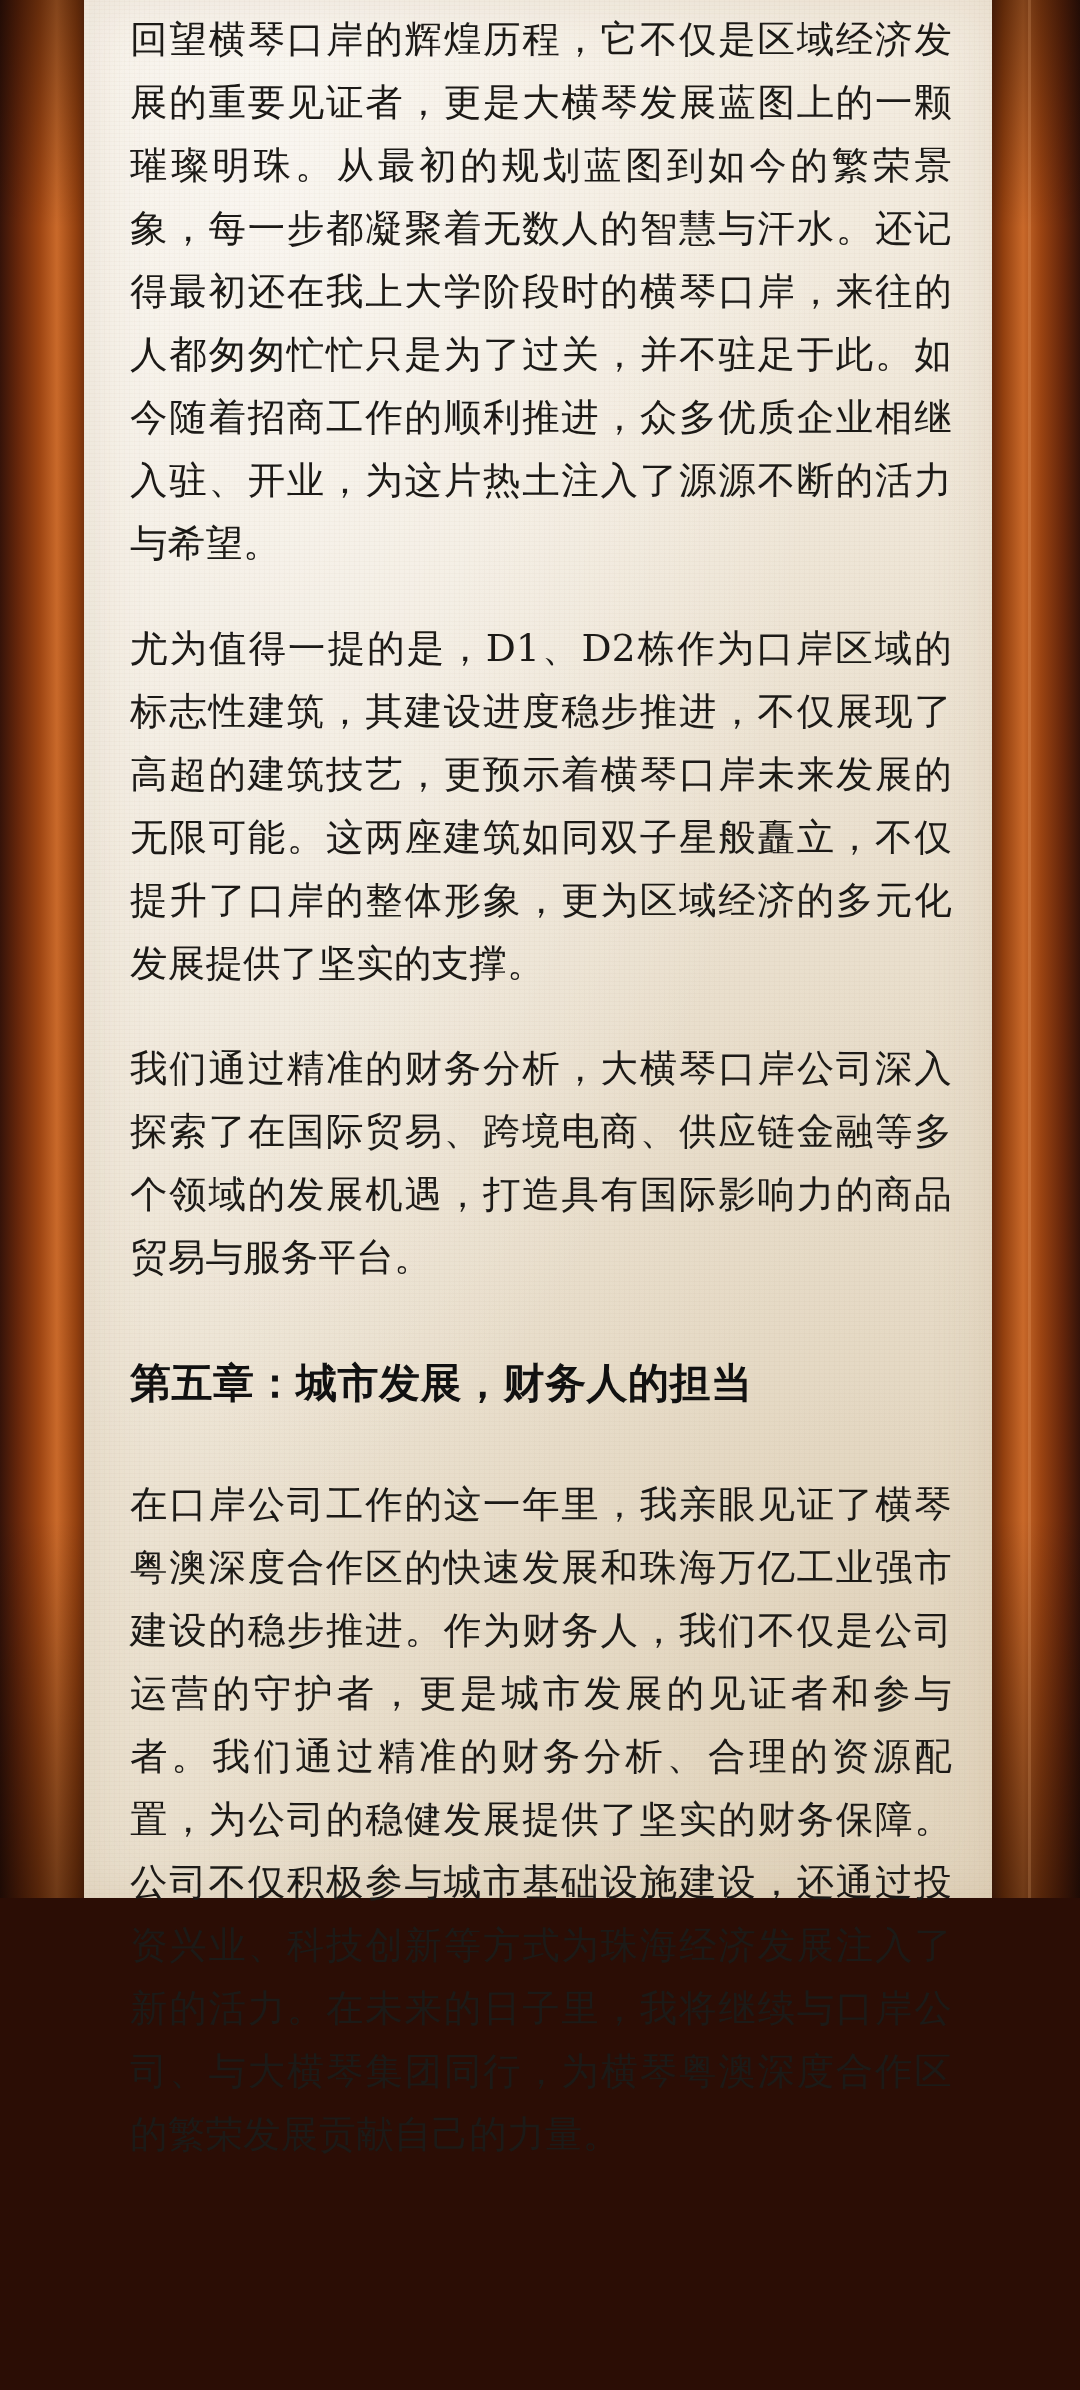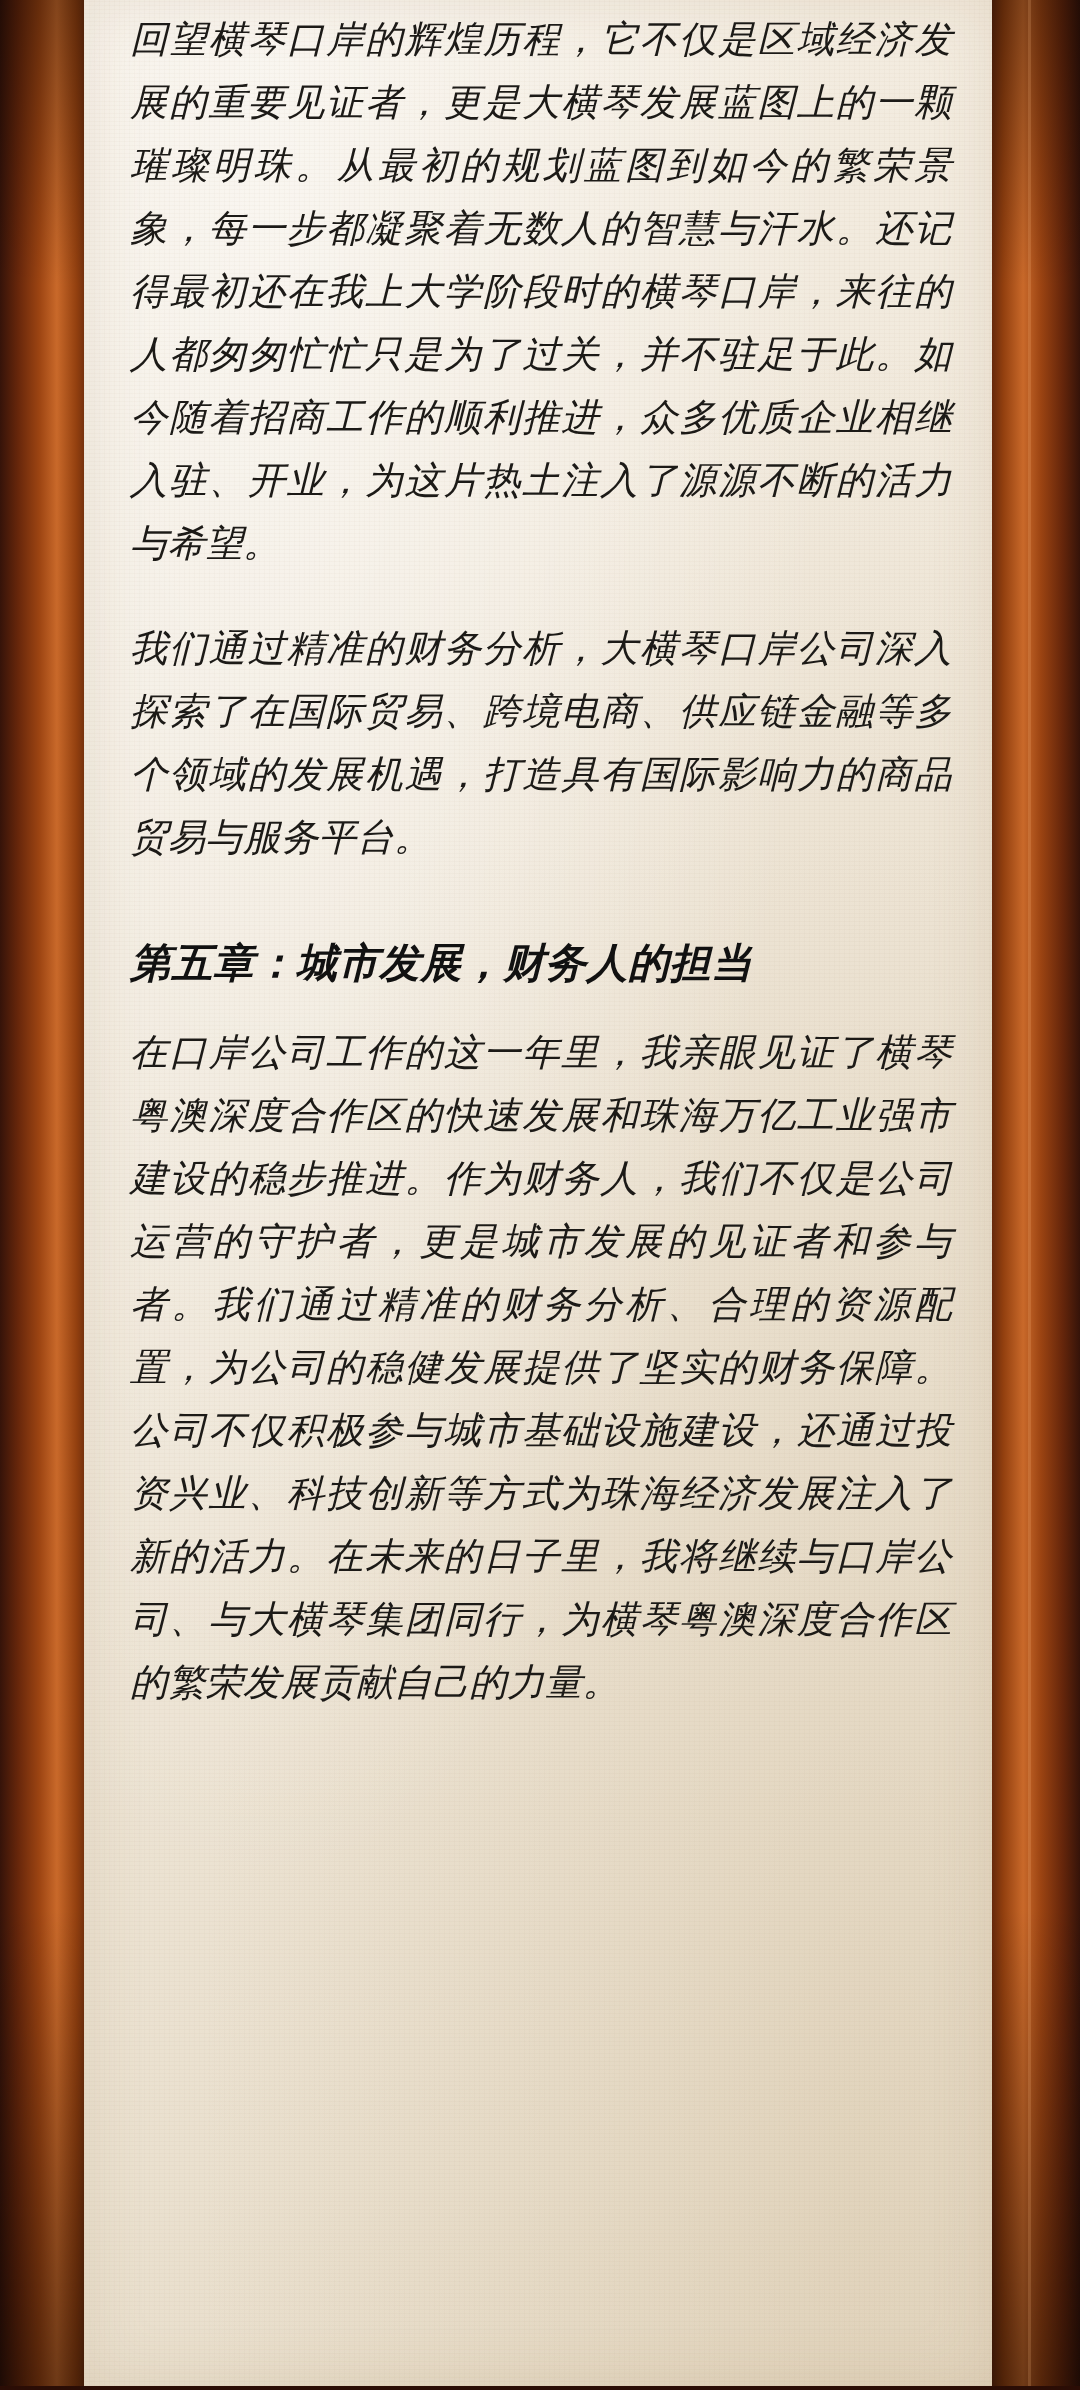--- a/index.html
+++ b/index.html
@@ -11,34 +11,33 @@
     height: 2390px;
     background: #2b0d05;
     font-family: "DejaVu Serif", "Liberation Serif", serif;
     overflow: hidden;
   }
 
   
   .page {
     position: relative;
     width: 1080px;
-    height: 2386px;
+    height: 1898px;
     background:
       linear-gradient(90deg,
         #30120a 0px,
         #5a2209 14px,
         #8c3a10 34px,
         #b4551c 52px,
         #d4752c 64px,
         #a84a16 76px,
         #6b2a0b 86px,
         #3a1407 96px);
     background-repeat: no-repeat;
     background-size: 100% 100%;
-    font-style: italic;
   }
   .frame-left, .frame-right {
     position: absolute;
     top: 0;
     bottom: 0;
     width: 98px;
     background:
       linear-gradient(180deg, rgba(0,0,0,0.35) 0%, rgba(0,0,0,0) 12%, rgba(0,0,0,0) 80%, rgba(0,0,0,0.45) 100%),
       linear-gradient(90deg,
         #351309 0%,
@@ -109,40 +108,41 @@
     line-height: 63px;
     color: #1c1a17;
     text-align: justify;
     text-justify: inter-ideograph;
     letter-spacing: 0.2px;
     font-weight: 500;
   }
   p.body-text:last-child { margin-bottom: 0; }
 
   h2.section-heading {
-    margin: 64px 0 28px 0;
+    margin: 64px 0 60px 0;
     font-size: 41px;
     line-height: 60px;
     color: #111;
     font-weight: 700;
     letter-spacing: 0.5px;
   }
 </style>
 </head>
 <body>
 
 <div class="page">
   <div class="frame-left"></div>
   <div class="frame-right"></div>
 
   <div class="paper">
     <div class="content">
 
       <p class="body-text">回望横琴口岸的辉煌历程，它不仅是区域经济发展的重要见证者，更是大横琴发展蓝图上的一颗璀璨明珠。从最初的规划蓝图到如今的繁荣景象，每一步都凝聚着无数人的智慧与汗水。还记得最初还在我上大学阶段时的横琴口岸，来往的人都匆匆忙忙只是为了过关，并不驻足于此。如今随着招商工作的顺利推进，众多优质企业相继入驻、开业，为这片热土注入了源源不断的活力与希望。</p>
 
+      <p class="body-text">尤为值得一提的是，D1、D2栋作为口岸区域的标志性建筑，其建设进度稳步推进，不仅展现了高超的建筑技艺，更预示着横琴口岸未来发展的无限可能。这两座建筑如同双子星般矗立，不仅提升了口岸的整体形象，更为区域经济的多元化发展提供了坚实的支撑。</p>
 
       <p class="body-text">我们通过精准的财务分析，大横琴口岸公司深入探索了在国际贸易、跨境电商、供应链金融等多个领域的发展机遇，打造具有国际影响力的商品贸易与服务平台。</p>
 
       <h2 class="section-heading">第五章：城市发展，财务人的担当</h2>
 
       <p class="body-text">在口岸公司工作的这一年里，我亲眼见证了横琴粤澳深度合作区的快速发展和珠海万亿工业强市建设的稳步推进。作为财务人，我们不仅是公司运营的守护者，更是城市发展的见证者和参与者。我们通过精准的财务分析、合理的资源配置，为公司的稳健发展提供了坚实的财务保障。公司不仅积极参与城市基础设施建设，还通过投资兴业、科技创新等方式为珠海经济发展注入了新的活力。在未来的日子里，我将继续与口岸公司、与大横琴集团同行，为横琴粤澳深度合作区的繁荣发展贡献自己的力量。</p>
 
     </div>
   </div>
 </div>

